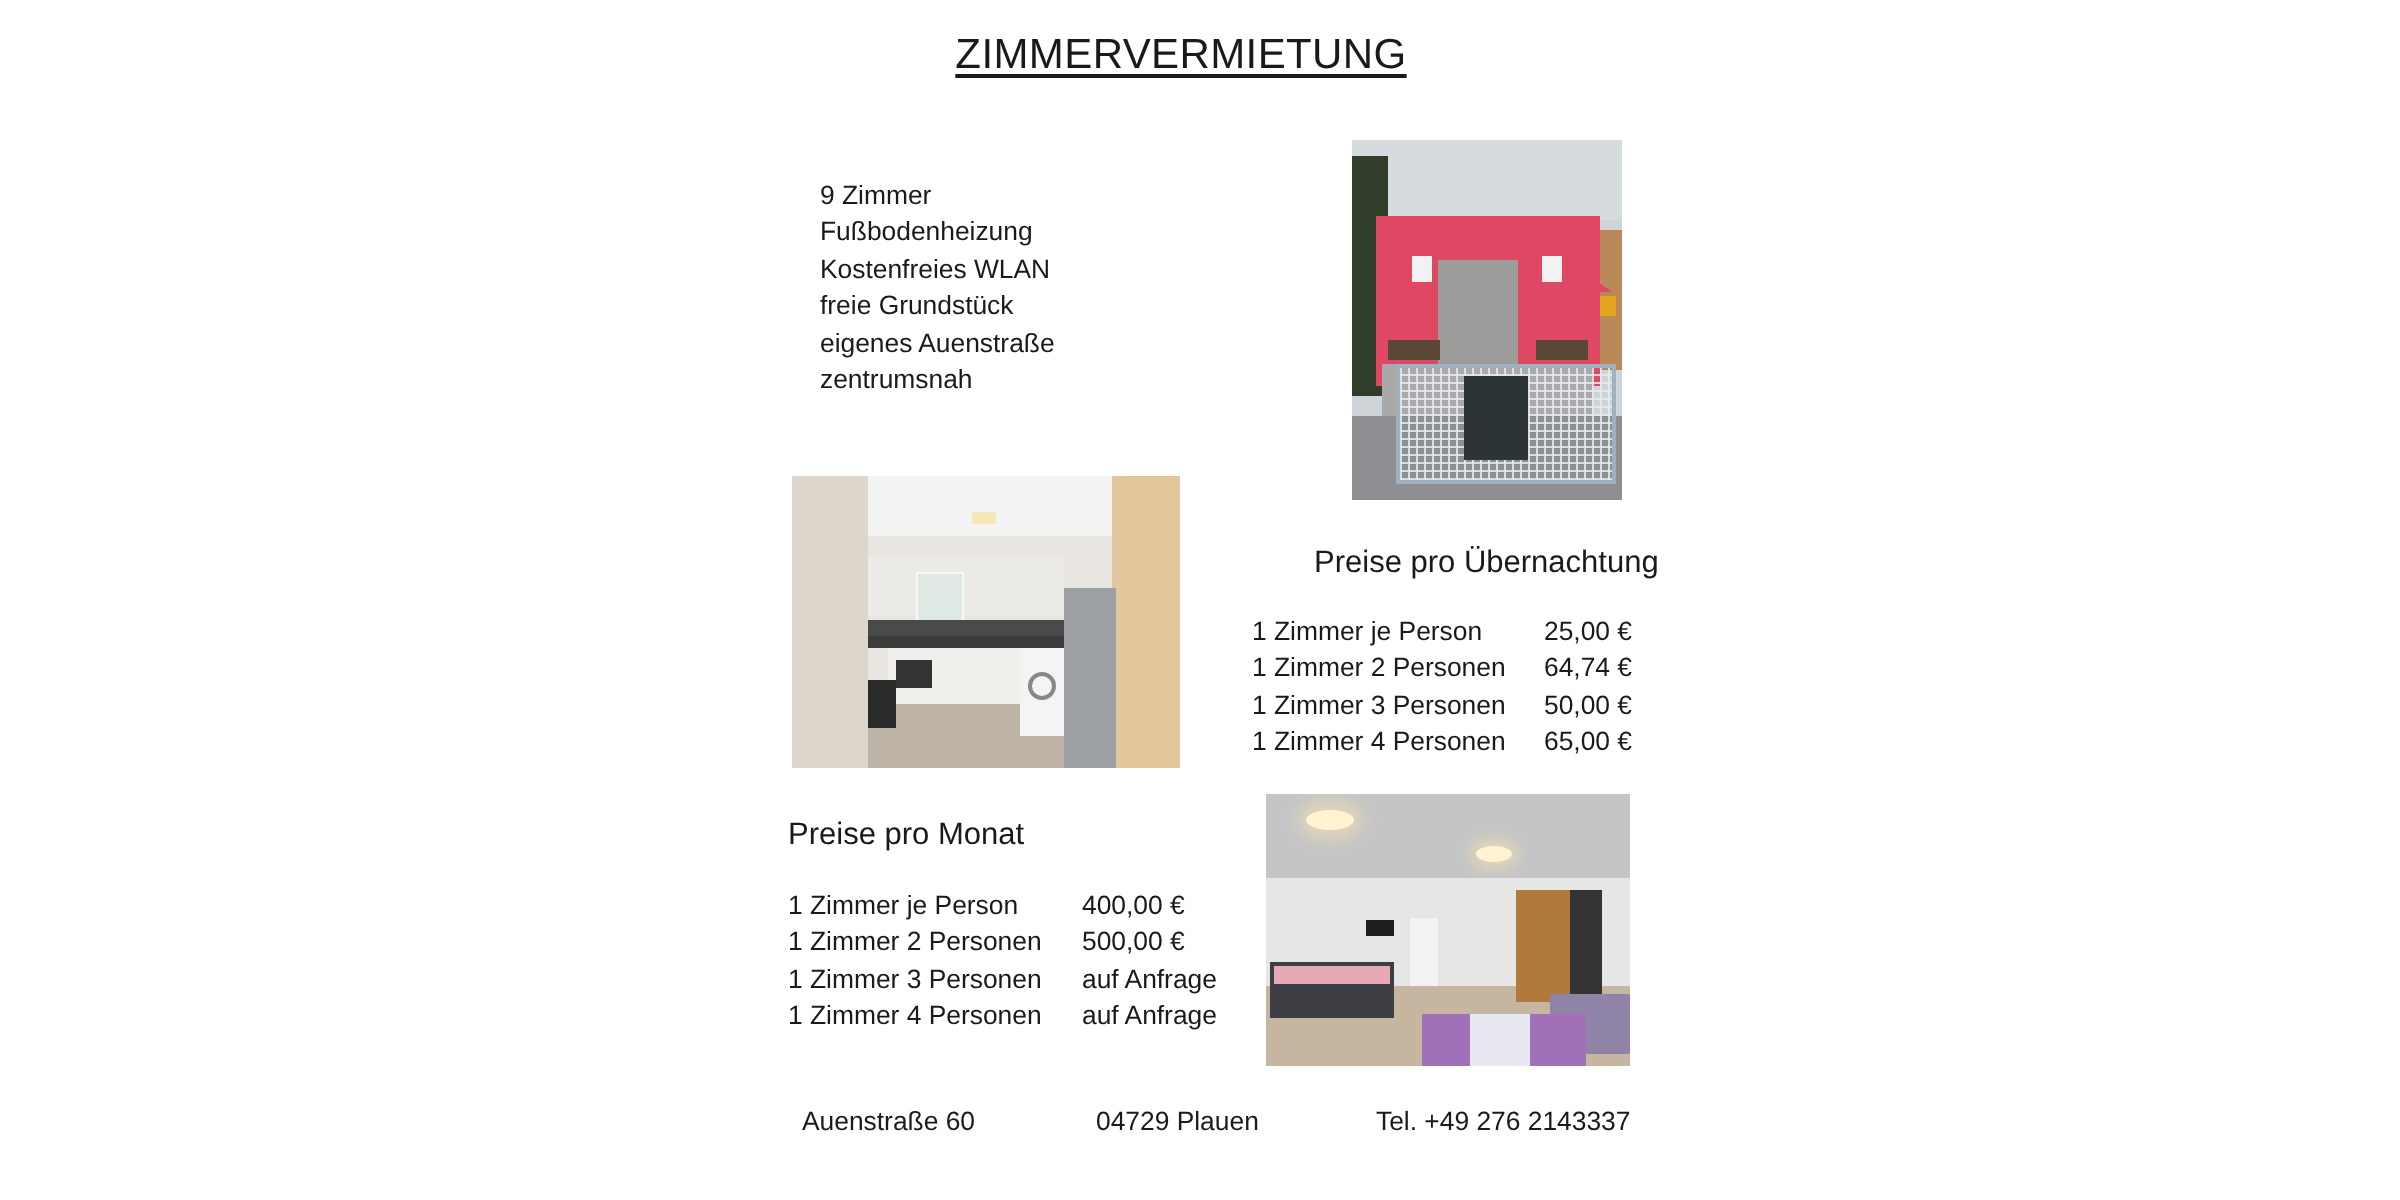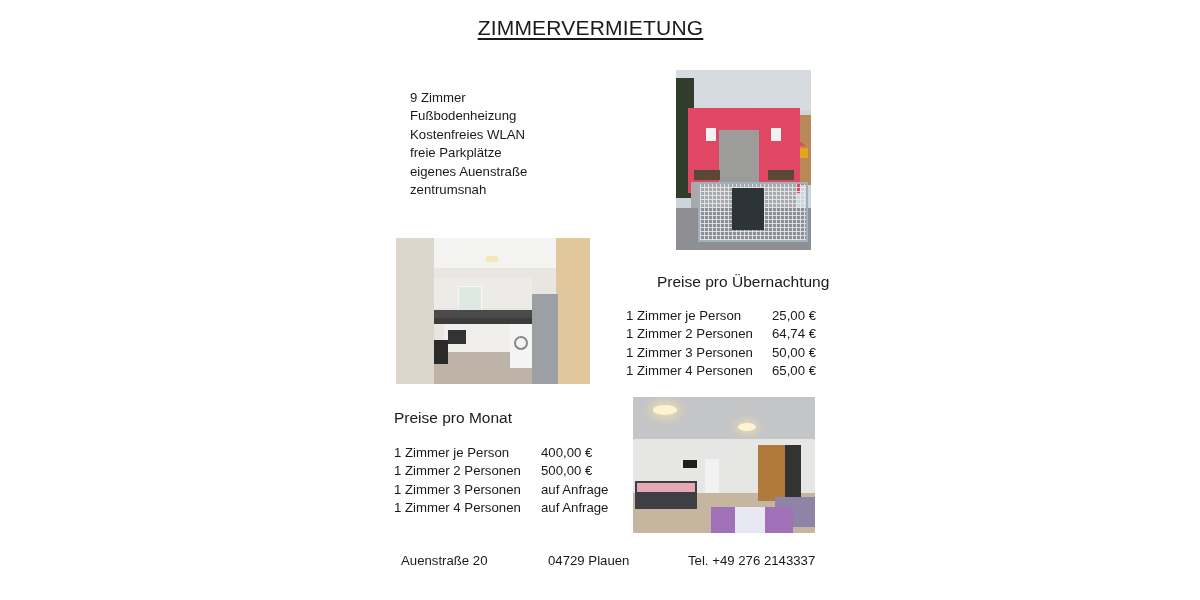--- a/index.html
+++ b/index.html
@@ -79,21 +79,21 @@
 <body>
 
 <div class="abs title">
   <span>ZIMMERVERMIETUNG</span>
 </div>
 
 <div class="abs features">
   <div>9 Zimmer</div>
   <div>Fußbodenheizung</div>
   <div>Kostenfreies WLAN</div>
-  <div>freie Parkplätze</div>
+  <div>freie Grundstück</div>
   <div>eigenes Auenstraße</div>
   <div>zentrumsnah</div>
 </div>
 
 <div class="abs photo house">
   <div class="abs sky"></div>
   <div class="abs tree"></div>
   <div class="abs roofBack"></div>
   <div class="abs body">
     <div class="abs gable"></div>
@@ -178,15 +178,15 @@
   <div class="abs floor"></div>
   <div class="abs wardrobe"></div>
   <div class="abs wardrobe2"></div>
   <div class="abs bed1"></div>
   <div class="abs bed1top"></div>
   <div class="abs bed3"></div>
   <div class="abs bed2"></div>
   <div class="abs bed2s"></div>
 </div>
 
-<div class="abs footer" style="left:401px;">Auenstraße 20</div>
+<div class="abs footer" style="left:401px;">Auenstraße 60</div>
 <div class="abs footer" style="left:548px;">04729 Plauen</div>
 <div class="abs footer" style="left:688px;">Tel. +49 276 2143337</div>
 
 </body></html>

